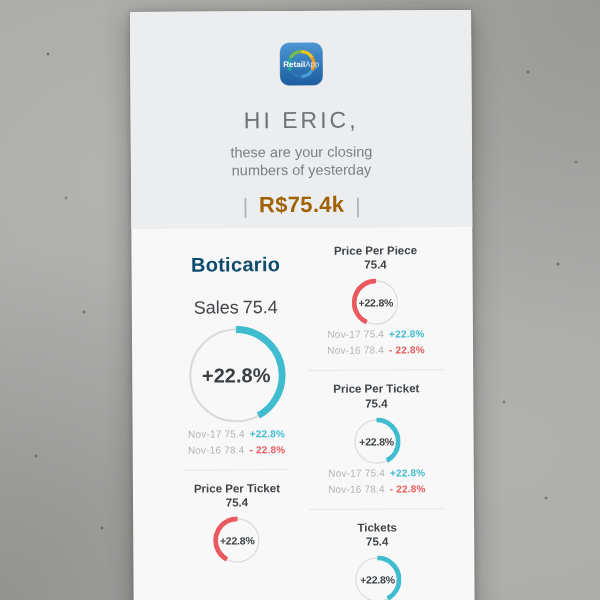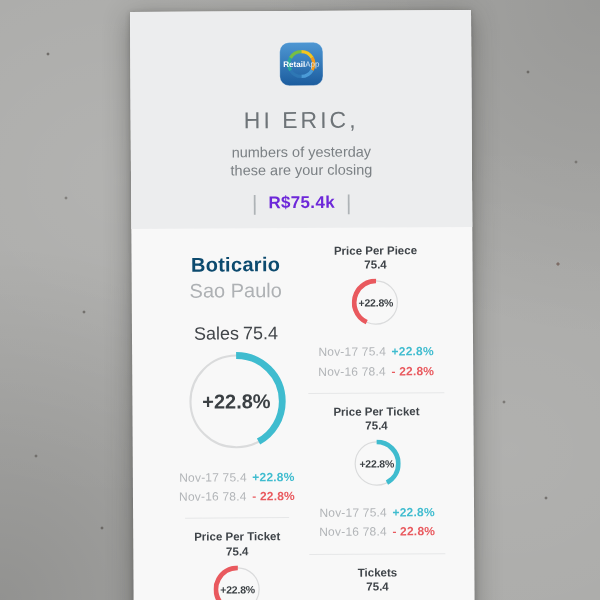--- a/index.html
+++ b/index.html
@@ -40,21 +40,21 @@
   .greeting{
     margin-top:16px;font-size:23px;letter-spacing:3px;color:#6e7478;font-weight:400;text-align:center;
   }
   .subtitle{
     margin-top:9px;font-size:14.5px;line-height:1.25;color:#7b8084;text-align:center;
   }
   .total-row{
     margin-top:13px;display:flex;align-items:center;gap:11px;
   }
   .pipe{font-size:21px;font-weight:400;color:#aeb3b6;line-height:1;}
-  .total-value{font-size:17px;font-weight:bold;color:#6d28d9;letter-spacing:.3px;}
+  .total-value{font-size:22px;font-weight:bold;color:#a16207;letter-spacing:.3px;}
   
   .card-body{display:flex;align-items:stretch;}
   .col-left{width:172px;box-sizing:border-box;padding:25px 0 0 36px;}
   .col-left .inner{width:136px;text-align:center;}
   .divider-v{width:1px;background:#e6e7e8;margin-top:27px;margin-bottom:14px;}
   .col-right{flex:1;box-sizing:border-box;padding:17px 30px 0 4px;}
   .col-right .inner{text-align:center;}
   .store-name{font-size:20px;font-weight:bold;color:#0c4a6e;letter-spacing:.3px;}
   .store-city{font-size:20px;color:#aeb1b4;margin-top:3px;}
   .sales-title{margin-top:21px;font-size:18px;color:#43474b;}
@@ -70,21 +70,21 @@
   .donut-large .donut-label{font-size:20px;}
   .donut-small{width:48px;height:48px;margin-top:7px;}
   .donut-small .ring{stroke-width:3;}
   .donut-small .arc{stroke-width:12;}
   .donut-small .donut-label{font-size:10.5px;letter-spacing:-.2px;}
   .donut-label{
     position:absolute;inset:0;display:flex;align-items:center;justify-content:center;
     font-weight:bold;color:#3b4044;
   }
   
-  .rows{margin-top:16px;font-size:12px;line-height:1.6;color:#b2b5b8;letter-spacing:.2px;}
+  .rows{margin-top:0;font-size:10px;line-height:1.6;color:#b2b5b8;letter-spacing:.2px;}
   .rows .chg{font-weight:bold;margin-left:2px;}
   .chg.up{color:#3fbccf;}
   .chg.down{color:#e9595e;}
   .divider-h{height:1px;background:#e6e7e8;border:0;margin:11px auto 0;}
   .col-left .divider-h{width:104px;}
   .col-right .divider-h{width:136px;}
   
   .metric{margin-top:12px;}
   .col-right .metric:first-child{margin-top:0;}
   .metric-title{font-size:11.5px;font-weight:bold;color:#3f4449;line-height:1.15;}
@@ -113,37 +113,36 @@
           <circle cx="30" cy="30" r="17" stroke="#28a79e" stroke-dasharray="17.8 106.8" transform="rotate(150 30 30)"></circle>
           <circle cx="30" cy="30" r="17" stroke="#76bf44" stroke-dasharray="17.8 106.8" transform="rotate(210 30 30)"></circle>
         </g>
         <text x="30" y="34" text-anchor="middle" font-family="Liberation Sans, sans-serif" font-size="11" font-weight="bold" fill="#ffffff"><tspan>Retail</tspan><tspan font-weight="normal" fill="#d3e6f5">App</tspan></text>
       </svg>
     </div>
 
     <div class="greeting">HI ERIC,</div>
 
     <div class="subtitle">
+      <div>these are your closing</div>
       <div>numbers of yesterday</div>
-      <div>these are your closing</div>
     </div>
 
     <div class="total-row">
       <span class="pipe">|</span>
       <span class="total-value">R$75.4k</span>
       <span class="pipe">|</span>
     </div>
   </div>
 
   <div class="card-body">
 
     <div class="col-left">
       <div class="inner">
         <div class="store-name">Boticario</div>
-        <div class="store-city">Sao Paulo</div>
 
         <div class="sales-title">
           <span>Sales</span><span class="val">75.4</span>
         </div>
 
         <div class="donut donut-large">
           <svg viewBox="0 0 120 120" aria-hidden="true">
             <circle class="ring" cx="60" cy="60" r="54"></circle>
             <circle class="arc" cx="60" cy="60" r="54" stroke="#3fbccf" stroke-dasharray="142.50 339.29" transform="rotate(-90.0 60 60)"></circle>
           </svg>

